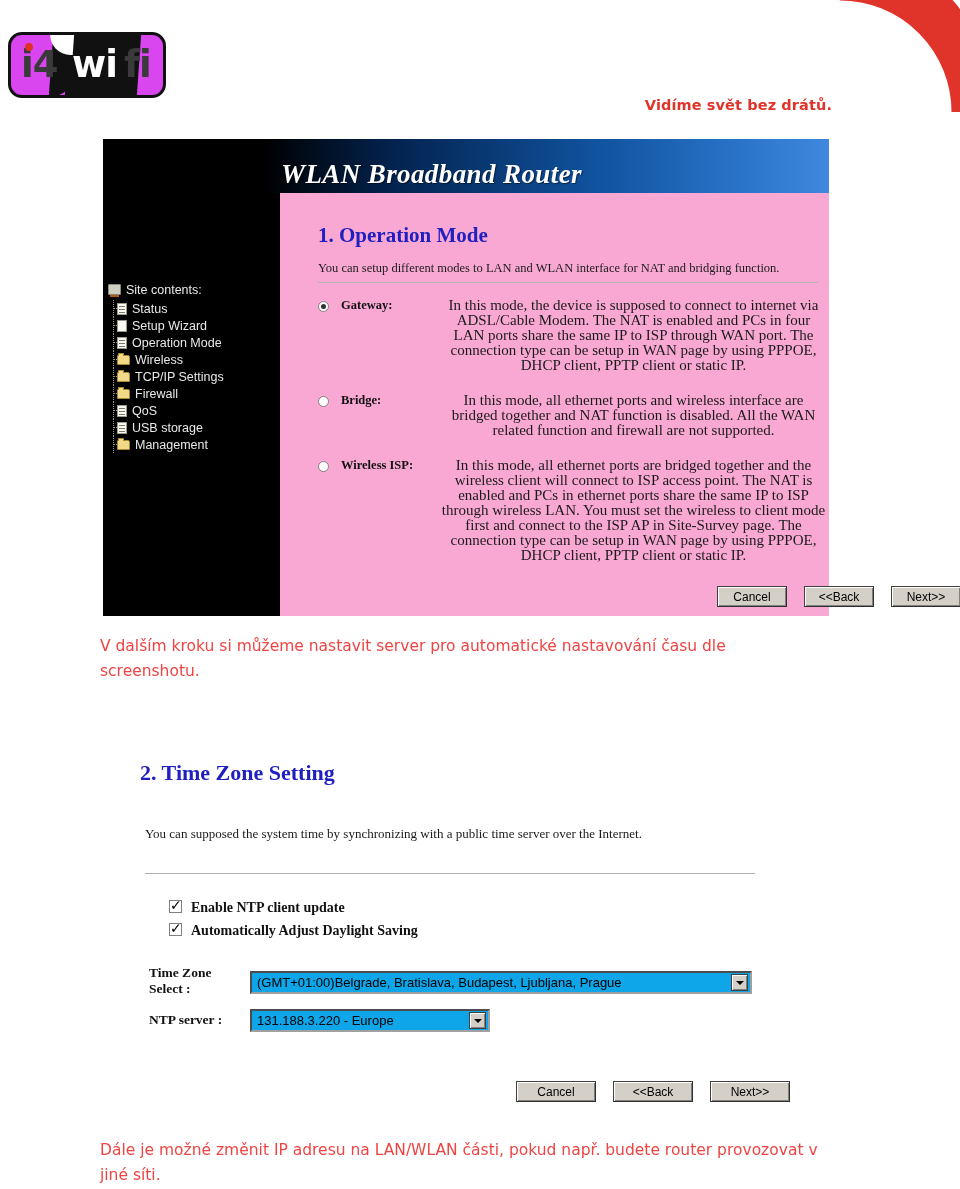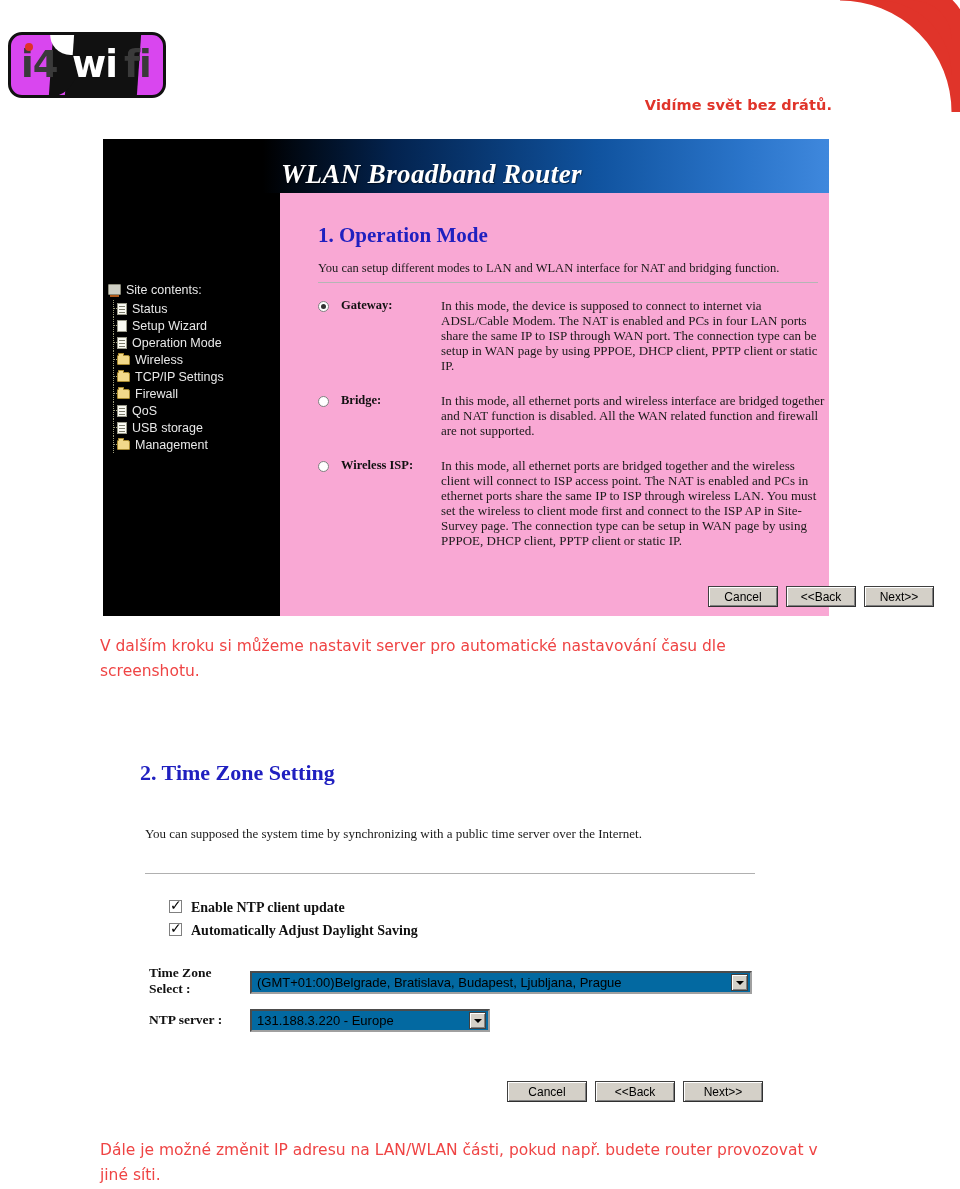--- a/index.html
+++ b/index.html
@@ -282,23 +282,24 @@
     width: 100px;
     margin-left: 12px;
     font-family: "Liberation Serif", serif;
     font-weight: bold;
     font-size: 12.5px;
     color: #111111;
     flex: 0 0 auto;
   }
   .mode-text {
     font-family: "Liberation Serif", serif;
-    font-size: 13px;
+    font-size: 15px;
     color: #1a1a1a;
     line-height: 15px;
+    text-align: center;
   }
   .btn-row {
     position: absolute;
     display: flex;
     gap: 8px;
   }
   .win-btn {
     min-width: 70px;
     height: 21px;
     background: #d4d0c8;
@@ -308,20 +309,21 @@
     box-shadow: inset 1px 1px 0 #ffffff, inset -1px -1px 0 #808080;
     font-family: "Liberation Sans", sans-serif;
     font-size: 12px;
     color: #000000;
     display: flex;
     align-items: center;
     justify-content: center;
     box-sizing: border-box;
     padding: 0 8px;
     cursor: pointer;
+    margin-left: 9px;
   }
 
   
   .cz-text {
     position: absolute;
     font-family: "DejaVu Sans", sans-serif;
     font-size: 15.5px;
     line-height: 25px;
     color: #ef4444;
     width: 730px;
@@ -392,21 +394,21 @@
     position: absolute;
     font-family: "Liberation Serif", serif;
     font-weight: bold;
     font-size: 13.5px;
     color: #111111;
     line-height: 16px;
   }
   .win-select {
     position: absolute;
     height: 23px;
-    background: #0369a1;
+    background: #0ea5e9;
     border: 2px inset #a0a0a0;
     box-sizing: border-box;
     display: flex;
     align-items: center;
     font-family: "Liberation Sans", sans-serif;
     font-size: 13px;
     color: #000000;
     padding-left: 5px;
     cursor: pointer;
   }

